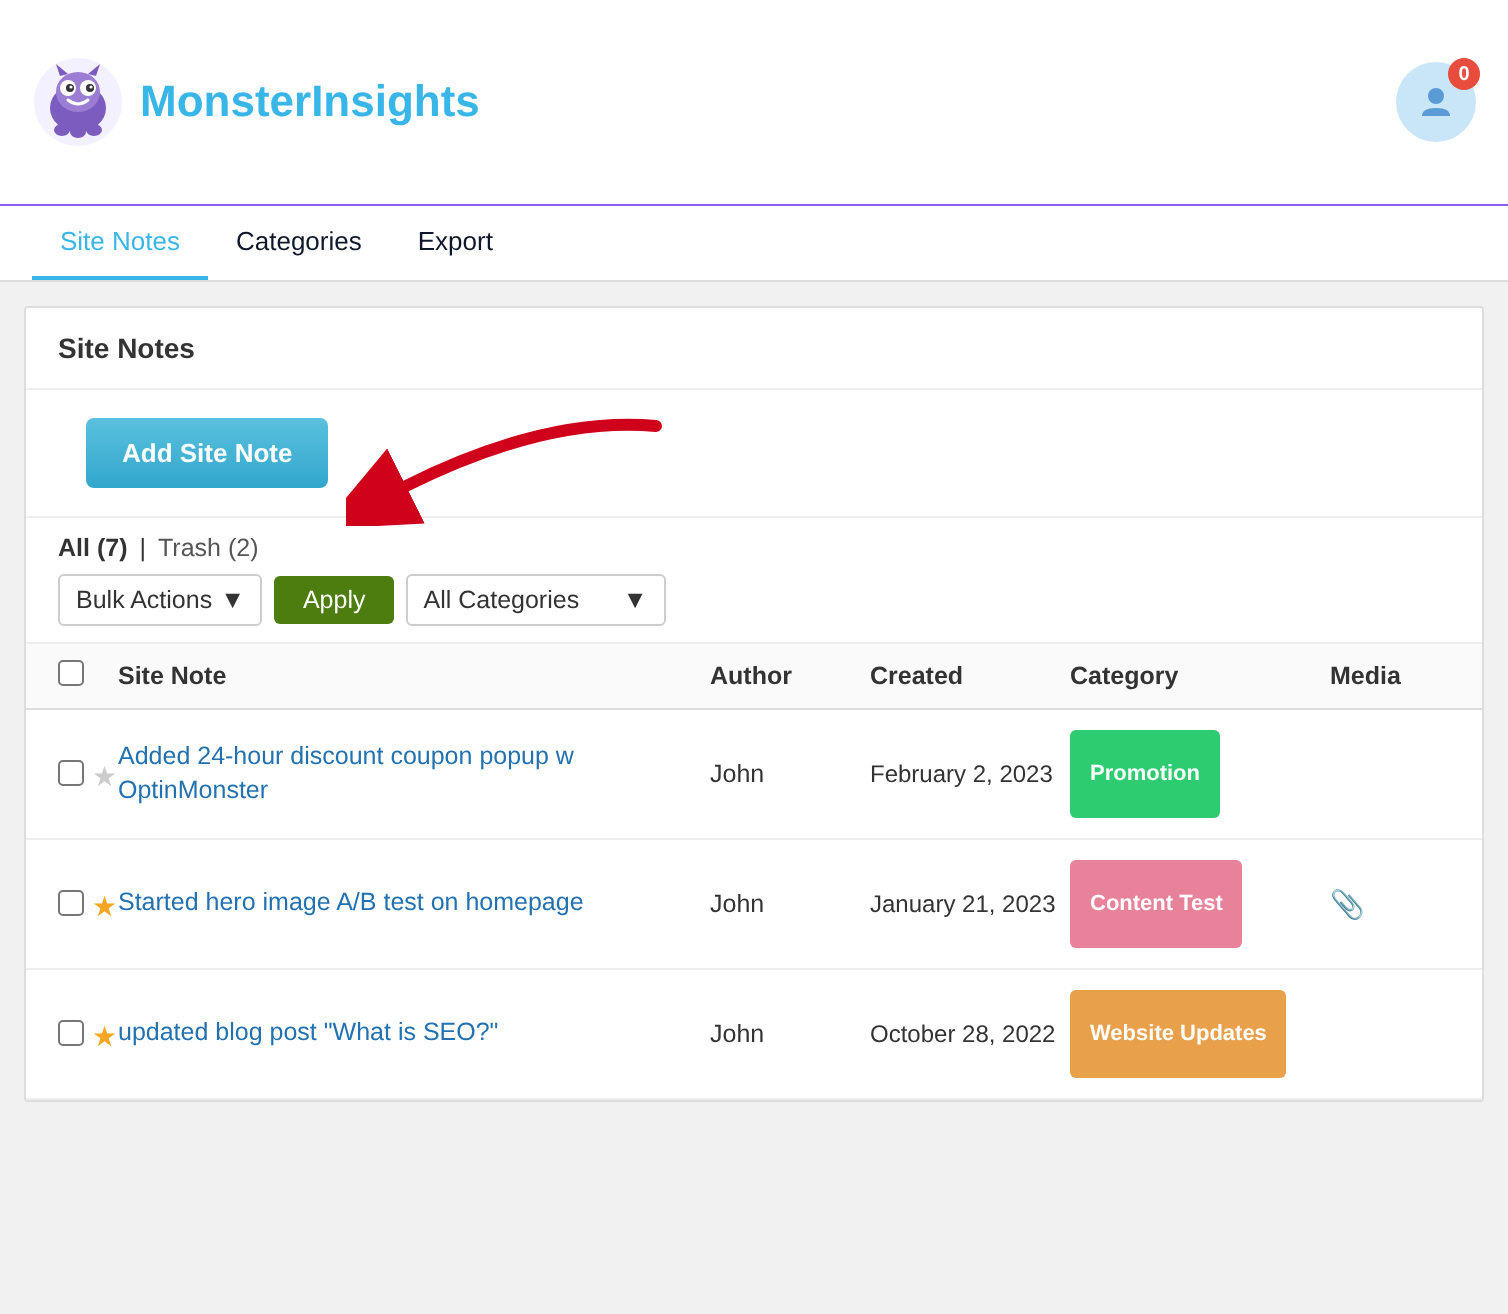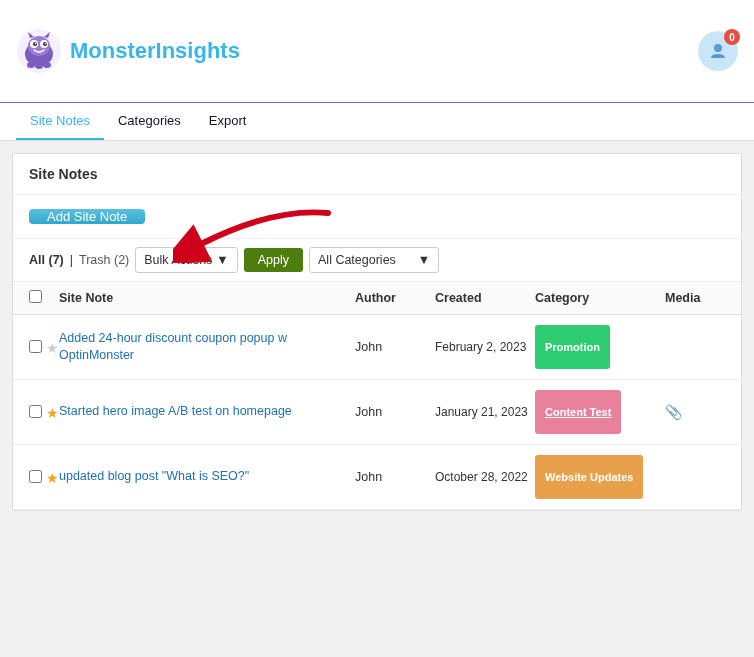--- a/index.html
+++ b/index.html
@@ -104,42 +104,43 @@
 
     .add-note-area {
       padding: 14px 16px;
       position: relative;
       border-bottom: 1px solid #eee;
     }
     .add-note-btn {
       background: linear-gradient(to bottom, #5bc0de, #31a7cc);
       color: white;
       border: none;
-      padding: 0 18px;
+      padding: 10px 18px;
       border-radius: 4px;
       font-size: 13px;
-      font-weight: 400;
-      cursor: pointer;
+      font-weight: 700;
+      cursor: pointer;
+      margin-left: 14px;
     }
 
     
     .arrow-annotation {
       position: absolute;
       top: 8px;
       left: 160px;
       width: 160px;
       height: 60px;
       pointer-events: none;
     }
 
     .filter-area {
       padding: 8px 16px;
       border-bottom: 1px solid #eee;
       display: flex;
-      flex-direction: row;
+      flex-direction: column;
       gap: 6px;
     }
     .filter-links {
       display: flex;
       gap: 6px;
       align-items: center;
       font-size: 12.5px;
     }
     .filter-link {
       color: #555;
@@ -236,21 +237,21 @@
     .category-badge {
       display: inline-block;
       padding: 16px 10px;
       border-radius: 3px;
       font-size: 11px;
       font-weight: 600;
       color: white;
       text-align: center;
     }
     .badge-promotion { background: #2ecc71; }
-    .badge-content-test { background: #e8829a; text-decoration: underline; }
+    .badge-content-test { background: #e8829a; }
     .badge-website-updates { background: #e8a04a; }
 
     .paperclip-icon {
       color: #999;
       font-size: 14px;
     }
 
     .date-cell {
       font-size: 12px;
       color: #333;

